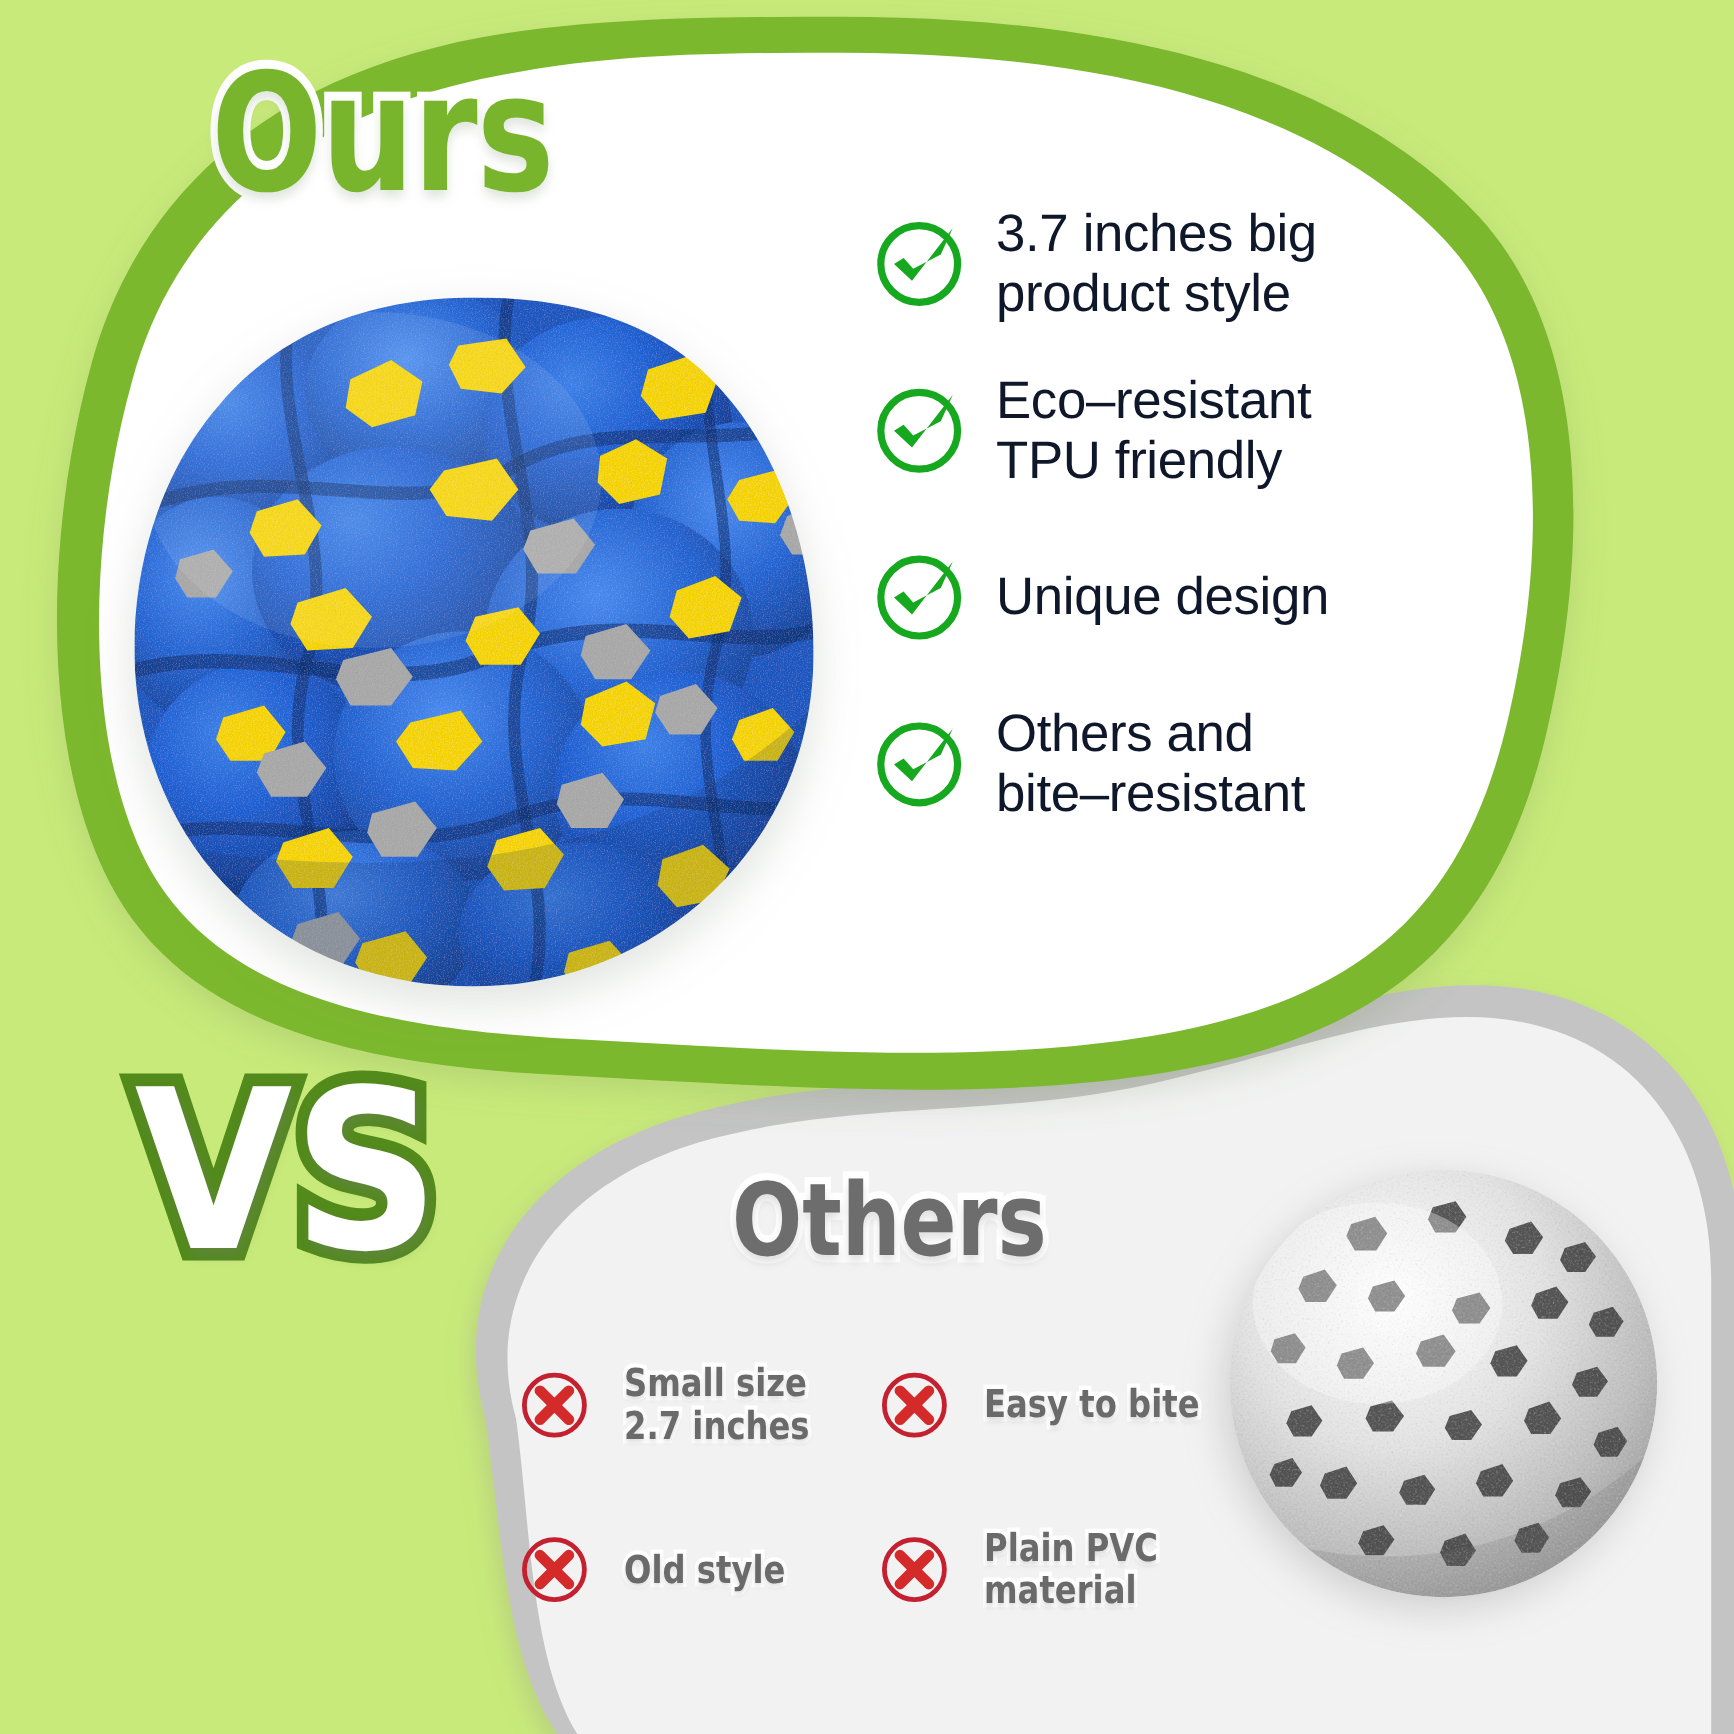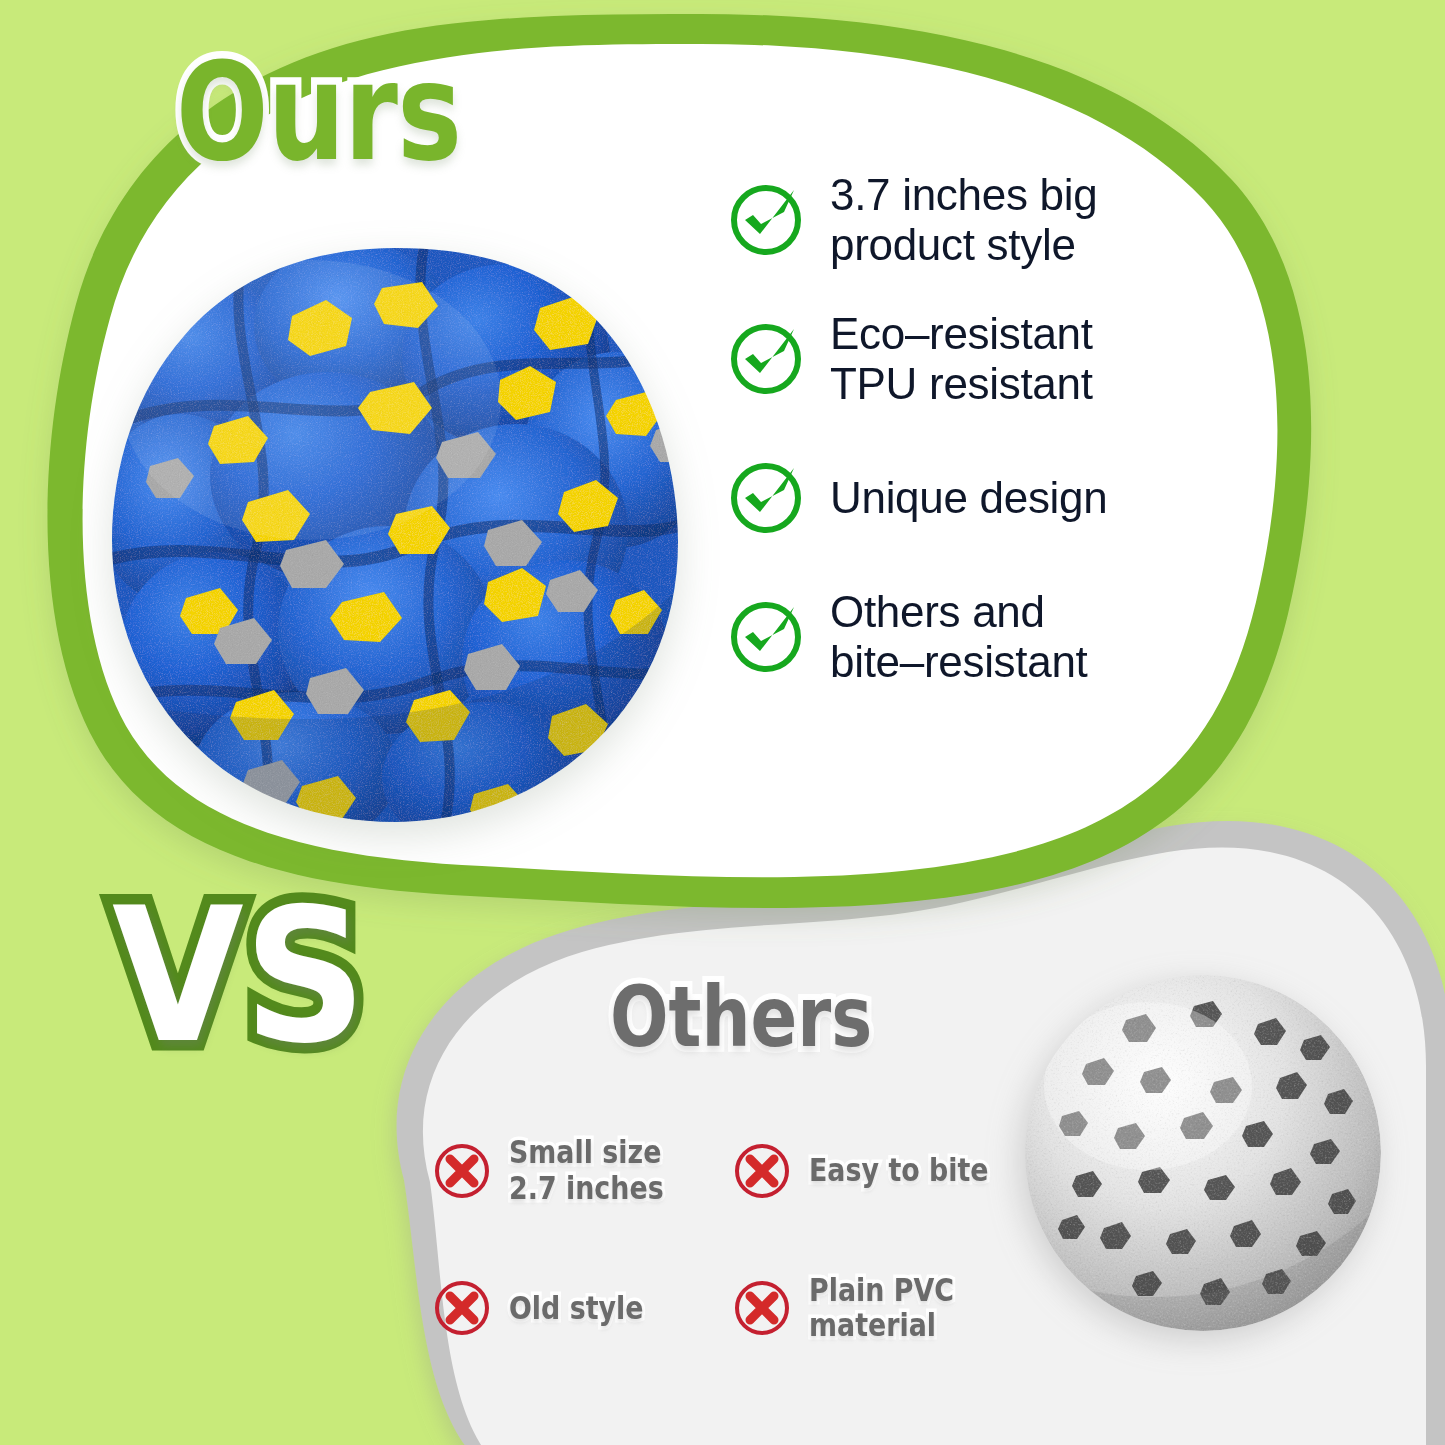--- a/index.html
+++ b/index.html
@@ -61,21 +61,21 @@
   .check-ico{flex:0 0 auto;width:76px;height:76px;position:relative;}
   .pro-text{
     font-family:"Liberation Sans", sans-serif;
     font-size:44px;line-height:1.13;font-weight:400;
     color:#0f172a;letter-spacing:-.3px;
   }
 
   
   #cons{left:432px;top:1135px;width:580px;}
   .cons-grid{display:grid;grid-template-columns:300px 280px;row-gap:66px;}
-  .con-row{display:flex;align-items:center;gap:17px;}
+  .con-row{display:flex;align-items:center;gap:28px;}
   .x-ico{flex:0 0 auto;width:60px;height:60px;}
   .con-text{
     font-family:"DejaVu Sans", sans-serif;
     font-weight:700;font-size:32px;line-height:1.12;
     color:#6a6a6a;
     transform:scaleX(.84);transform-origin:left center;
     -webkit-text-stroke:7px #ffffff;
     paint-order:stroke fill;
     text-shadow:0 3px 5px rgba(160,160,160,.40);
     white-space:nowrap;
@@ -337,21 +337,21 @@
 
     <div class="pro-row">
       <span class="check-ico">
         <svg viewBox="0 0 76 76" width="76" height="76">
           <circle cx="38" cy="38" r="32" fill="none" stroke="#16a81e" stroke-width="6"></circle>
           <path d="M17 38 L32 52 L66 8 L56 30 L33 42 L25 33 Z" fill="#16a81e"></path>
         </svg>
       </span>
       <span class="pro-text">
         <span>Eco–resistant</span><br>
-        <span>TPU resistant</span>
+        <span>TPU friendly</span>
       </span>
     </div>
 
     <div class="pro-row">
       <span class="check-ico">
         <svg viewBox="0 0 76 76" width="76" height="76">
           <circle cx="38" cy="38" r="32" fill="none" stroke="#16a81e" stroke-width="6"></circle>
           <path d="M17 38 L32 52 L66 8 L56 30 L33 42 L25 33 Z" fill="#16a81e"></path>
         </svg>
       </span>

